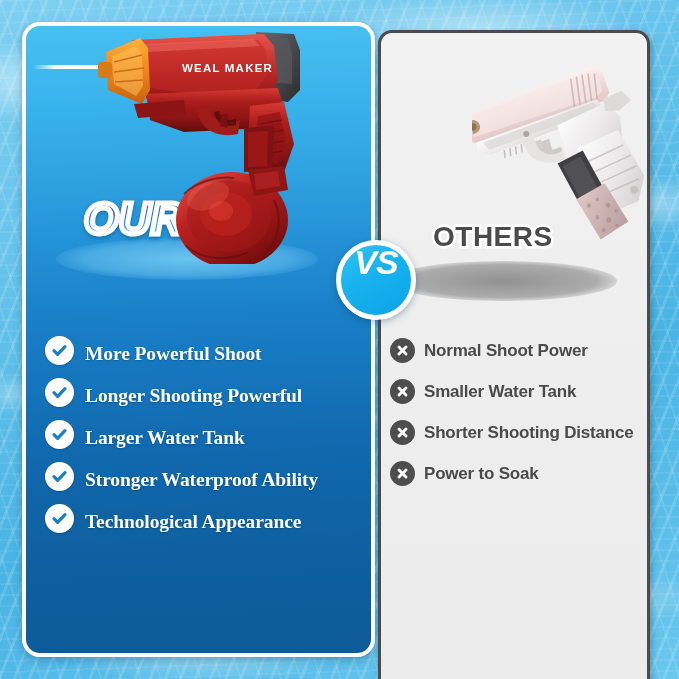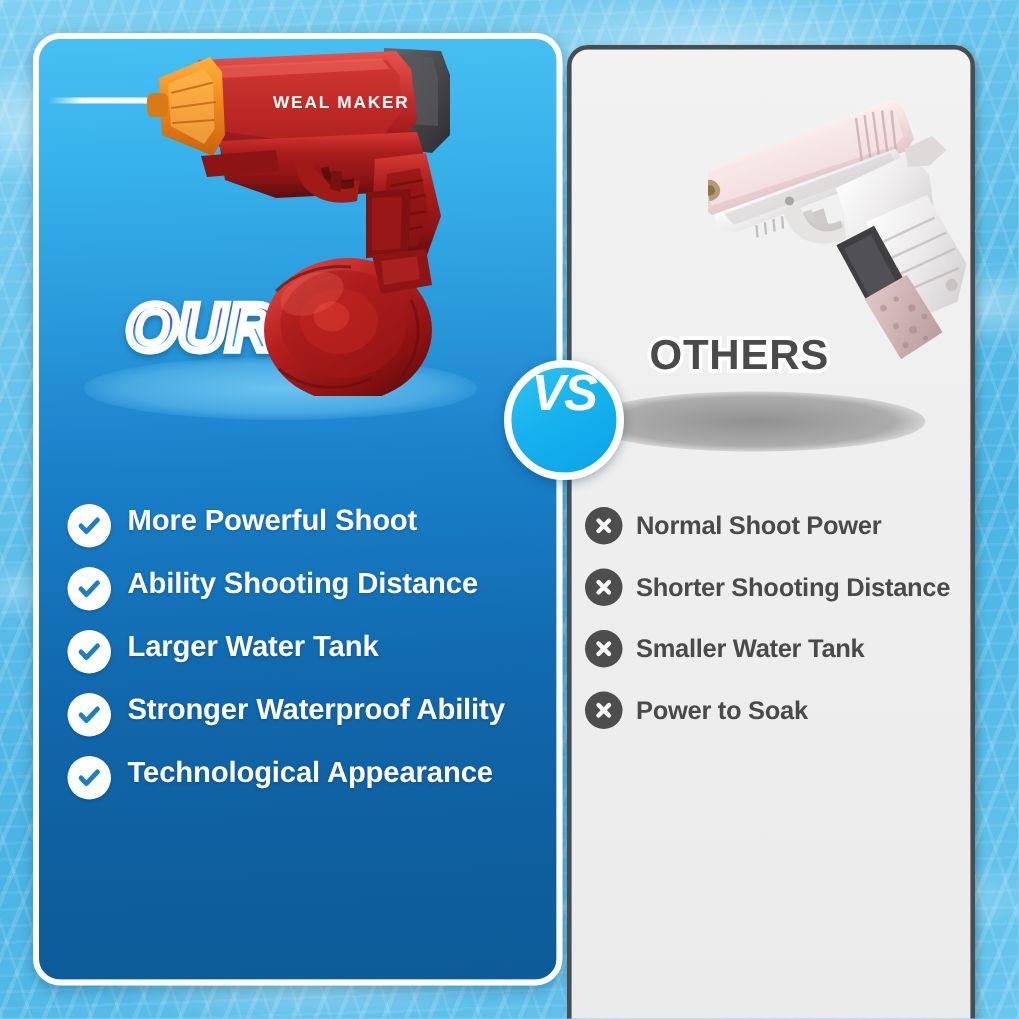--- a/index.html
+++ b/index.html
@@ -104,21 +104,21 @@
     z-index:40;
   }
   .vs-badge span{
     color:#ffffff;font-size:34px;font-weight:bold;font-style:italic;
     letter-spacing:-1px;line-height:1;
   }
 
   
   .list-left{position:absolute;left:45px;top:336px;width:305px;z-index:20;}
   .list-right{position:absolute;left:390px;top:338px;width:250px;z-index:20;text-align:center;}
-  .row{display:flex;align-items:flex-start;margin-bottom:13px;}
+  .row{display:flex;align-items:flex-end;margin-bottom:13px;font-family:Liberation Serif, serif;}
   .row-r{display:flex;align-items:center;margin-bottom:16px;}
 
   .ic-check{width:29px;height:29px;border-radius:50%;background:#ffffff;
     flex:0 0 29px;display:flex;align-items:center;justify-content:center;
     box-shadow:0 1px 2px rgba(0,30,60,.25);}
   .ic-x{width:25px;height:25px;border-radius:50%;background:#4d4d4d;
     flex:0 0 25px;display:flex;align-items:center;justify-content:center;}
 
   .txt-left{margin-left:11px;color:#ffffff;font-size:19.5px;font-weight:bold;
     letter-spacing:-.1px;text-shadow:0 1px 2px rgba(0,40,80,.35);white-space:nowrap;}
@@ -344,21 +344,21 @@
           </svg>
       </span>
       <span class="txt-left">More Powerful Shoot</span>
     </div>
     <div class="row">
       <span class="ic-check">
         <svg width="19" height="19" viewBox="0 0 19 19">
             <path d="M4 9.6 L7.6 13.4 L15 5.6" stroke="#1b7fc4" stroke-width="3.2" fill="none" stroke-linecap="round" stroke-linejoin="round"></path>
           </svg>
       </span>
-      <span class="txt-left">Ability Shooting Distance</span>
+      <span class="txt-left">Longer Shooting Powerful</span>
     </div>
     <div class="row">
       <span class="ic-check">
         <svg width="19" height="19" viewBox="0 0 19 19">
             <path d="M4 9.6 L7.6 13.4 L15 5.6" stroke="#1b7fc4" stroke-width="3.2" fill="none" stroke-linecap="round" stroke-linejoin="round"></path>
           </svg>
       </span>
       <span class="txt-left">Larger Water Tank</span>
     </div>
     <div class="row">
@@ -393,32 +393,32 @@
     </div>
     <div class="row-r">
       <span class="ic-x">
         <svg width="15" height="15" viewBox="0 0 15 15">
             <g stroke="#ffffff" stroke-width="2.9" stroke-linecap="round">
               <path d="M4 4 L11 11"></path>
               <path d="M11 4 L4 11"></path>
             </g>
           </svg>
       </span>
-      <span class="txt-right">Shorter Shooting Distance</span>
+      <span class="txt-right">Smaller Water Tank</span>
     </div>
     <div class="row-r">
       <span class="ic-x">
         <svg width="15" height="15" viewBox="0 0 15 15">
             <g stroke="#ffffff" stroke-width="2.9" stroke-linecap="round">
               <path d="M4 4 L11 11"></path>
               <path d="M11 4 L4 11"></path>
             </g>
           </svg>
       </span>
-      <span class="txt-right">Smaller Water Tank</span>
+      <span class="txt-right">Shorter Shooting Distance</span>
     </div>
     <div class="row-r">
       <span class="ic-x">
         <svg width="15" height="15" viewBox="0 0 15 15">
             <g stroke="#ffffff" stroke-width="2.9" stroke-linecap="round">
               <path d="M4 4 L11 11"></path>
               <path d="M11 4 L4 11"></path>
             </g>
           </svg>
       </span>

